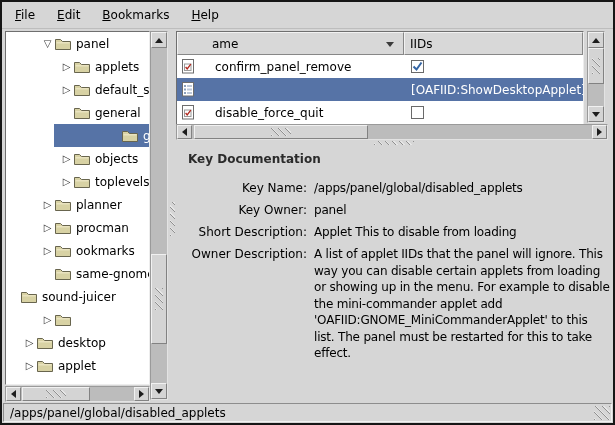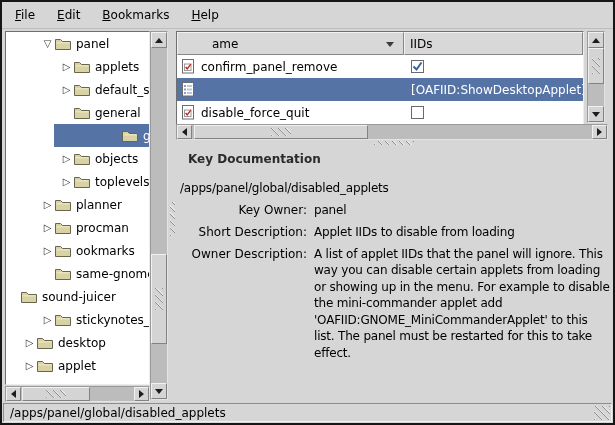--- a/index.html
+++ b/index.html
@@ -39,21 +39,21 @@
   .vsplit .grip{position:absolute;left:1px;top:171px;width:5px;height:34px;}
   .hsplit{position:absolute;left:174px;top:138px;width:437px;height:6px;background:#d6d6d6;}
   .hsplit .grip{position:absolute;left:198px;top:1px;width:40px;height:4px;}
   
   .list-box{left:174px;top:29px;width:408px;height:94px;background:#fff;}
   .header-row{display:flex;height:23px;}
   .col-header{box-sizing:border-box;background:#d8d8d8;border:1px solid;border-color:#f2f2f2 #878787 #878787 #f2f2f2;display:flex;align-items:center;padding:0 5px;position:relative;}
   .col-header.name{width:228px;padding-left:34px;}
   .col-header.value{width:180px;}
   .sort-arrow{position:absolute;right:9px;top:9px;width:0;height:0;border-left:4px solid transparent;border-right:4px solid transparent;border-top:5px solid #3c3c3c;}
-  .list-row{position:relative;height:23px;display:flex;align-items:center;padding-left:5px;box-sizing:border-box;}
+  .list-row{position:relative;height:23px;display:flex;align-items:center;padding-left:5px;box-sizing:border-box;gap:14px;}
   .list-row.selected{background:#5673a6;color:#fff;}
   .keyicon{flex:0 0 13px;height:15px;margin-right:6px;}
   .value-cell{position:absolute;left:234px;top:0;height:100%;display:flex;align-items:center;}
   .checkbox{width:13px;height:13px;background:#fff;border:1px solid #6a6a6a;box-sizing:border-box;display:flex;align-items:center;justify-content:center;}
   
   .doc{position:absolute;left:178px;top:144px;width:437px;height:255px;overflow:hidden;}
   .doc-heading{font-weight:bold;color:#2b2b2b;margin:6px 0 0 8px;}
   .doc-fields{margin-top:14px;}
   .doc-field{display:flex;margin-bottom:5px;}
   .doc-label{width:127px;flex:0 0 127px;text-align:right;margin-right:7px;white-space:nowrap;line-height:17px;}
@@ -170,21 +170,20 @@
             <rect x="1.5" y="5.2" width="13" height="1.2" fill="#eee8c8"></rect>
           </svg></span>
         <span class="tlabel">sound-juicer</span>
       </div>
       <div class="tree-row" style="padding-left: 34px;">
         <span class="expander">▷</span>
         <span class="folder"><svg width="16" height="13" viewBox="0 0 16 13">
             <path d="M0.5 2.5 L5.5 2.5 L7.5 4.5 L15.5 4.5 L15.5 12.5 L0.5 12.5 Z" fill="#d8d2a4" stroke="#68654e"></path>
             <rect x="1.5" y="5.2" width="13" height="1.2" fill="#eee8c8"></rect>
           </svg></span>
-        <span class="tlabel">stickynotes_</span>
       </div>
       <div class="tree-row" style="padding-left: 16px;">
         <span class="expander">▷</span>
         <span class="folder"><svg width="16" height="13" viewBox="0 0 16 13">
             <path d="M0.5 2.5 L5.5 2.5 L7.5 4.5 L15.5 4.5 L15.5 12.5 L0.5 12.5 Z" fill="#d8d2a4" stroke="#68654e"></path>
             <rect x="1.5" y="5.2" width="13" height="1.2" fill="#eee8c8"></rect>
           </svg></span>
         <span class="tlabel">desktop</span>
       </div>
       <div class="tree-row" style="padding-left: 16px;">
@@ -302,29 +301,30 @@
   </div>
 
   <div class="hsplit">
       <span class="grip"></span>
     </div>
 
   <div class="doc">
     <div class="doc-heading">Key Documentation</div>
     <div class="doc-fields" id="doc-fields">
         <div class="doc-field">
+          <span class="doc-label">Key Name:</span>
           <span class="doc-value">/apps/panel/global/disabled_applets</span>
         </div>
         <div class="doc-field">
           <span class="doc-label">Key Owner:</span>
           <span class="doc-value">panel</span>
         </div>
         <div class="doc-field">
           <span class="doc-label">Short Description:</span>
-          <span class="doc-value">Applet IIDs to disable from loading</span>
+          <span class="doc-value">Applet This to disable from loading</span>
         </div>
         <div class="doc-field">
           <span class="doc-label">Owner Description:</span>
           <span class="doc-value">A list of applet IIDs that the panel will ignore. This
 way you can disable certain applets from loading
 or showing up in the menu. For example to disable
 the mini-commander applet add
 'OAFIID:GNOME_MiniCommanderApplet' to this
 list. The panel must be restarted for this to take
 effect.</span>

